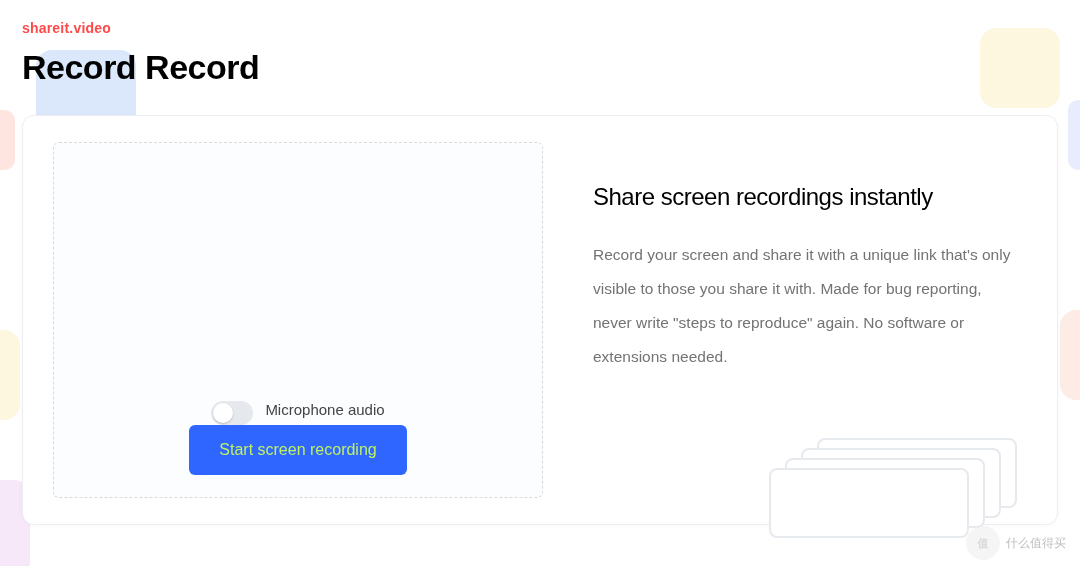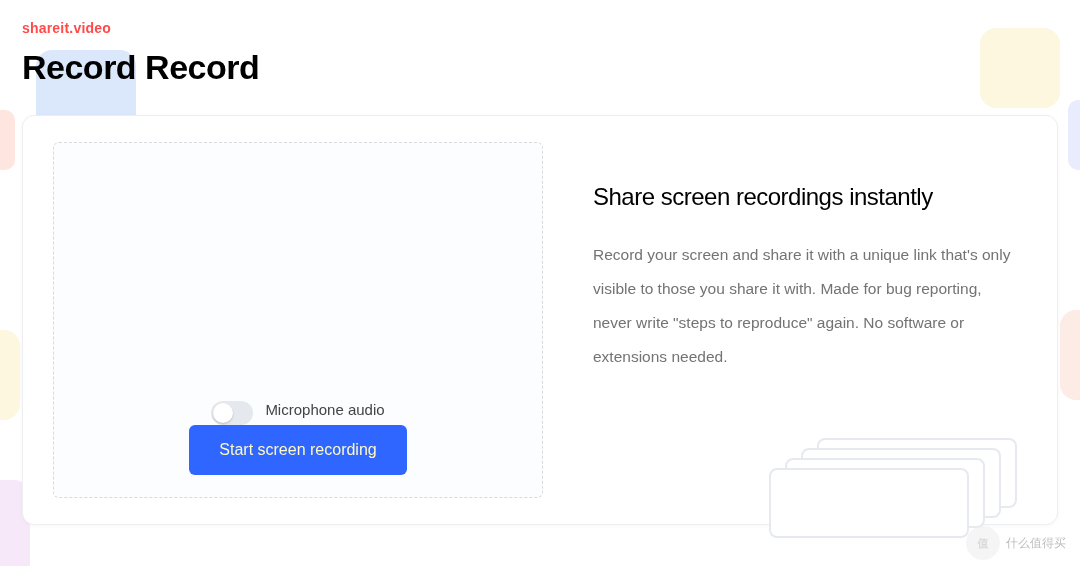--- a/index.html
+++ b/index.html
@@ -87,21 +87,21 @@
       top: 2px;
       left: 2px;
       box-shadow: 0 1px 2px rgba(0,0,0,0.2);
     }
     .toggle-label {
       color: #444;
       font-size: 15px;
     }
     .primary-btn {
       background: #2e66ff;
-      color: #fef9c3;
+      color: #bef264;
       font-size: 16px;
       font-weight: 500;
       padding: 16px 30px;
       border: none;
       border-radius: 6px;
       cursor: pointer;
     }
     .right-panel {
       flex: 1;
       padding-top: 40px;

